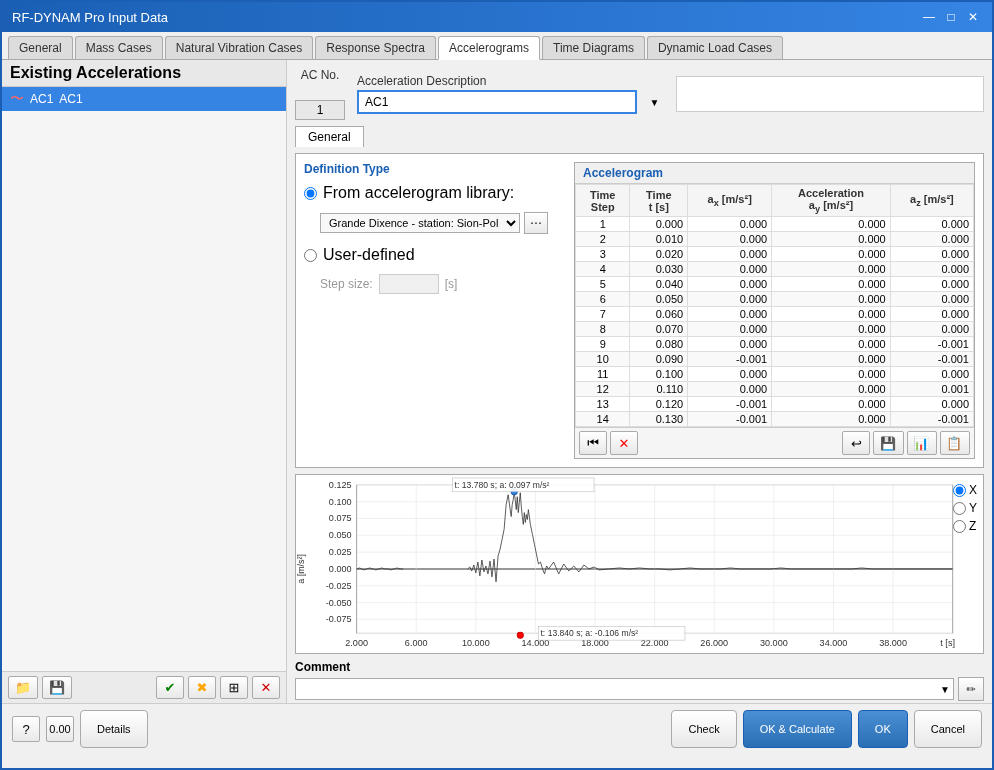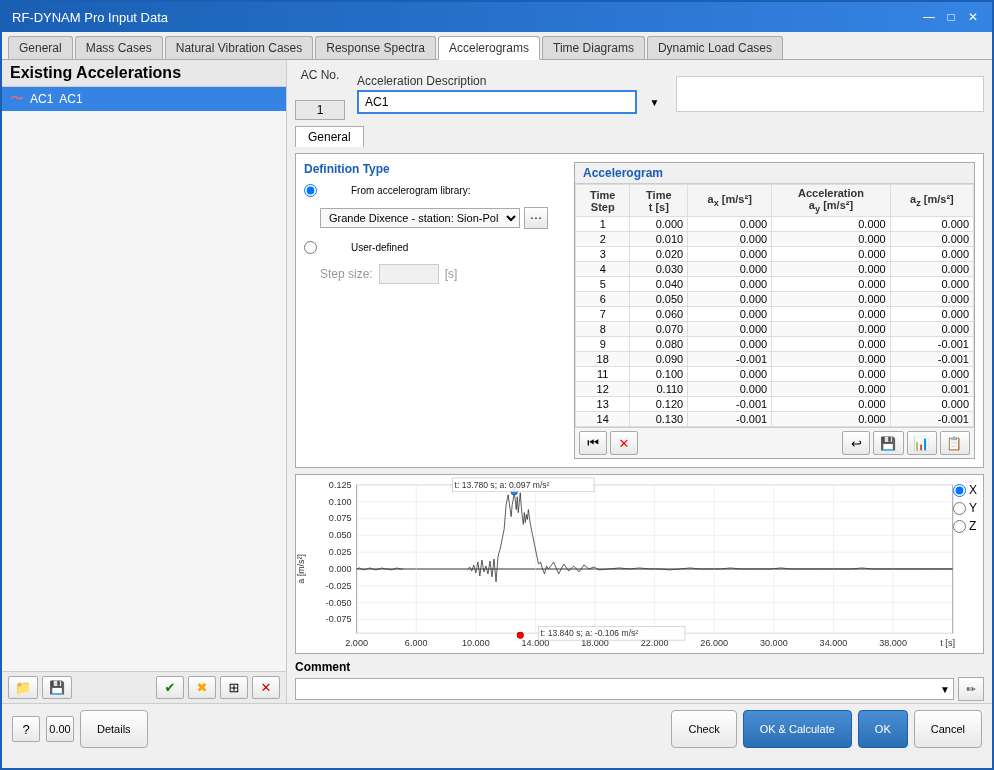--- a/index.html
+++ b/index.html
@@ -177,21 +177,21 @@
     }
     .def-type-title {
       font-size: 12px;
       color: #1a5fb4;
       font-weight: 600;
       margin-bottom: 8px;
     }
     .radio-group { display: flex; flex-direction: column; gap: 6px; }
     .radio-row { display: flex; align-items: center; gap: 6px; }
     .radio-row input[type=radio] { cursor: pointer; }
-    .radio-label { font-size: 10px; margin-left: 28px; }
+    .radio-label { font-size: 16px; }
     .library-row {
       display: flex; align-items: center; gap: 4px; margin-top: 4px; margin-left: 16px;
     }
     .library-select {
       width: 200px;
       border: 1px solid #aaa;
       padding: 2px 4px;
       font-size: 11px;
       background: #f8f8f8;
     }
@@ -485,21 +485,21 @@
                     <td>0.000</td>
                   </tr>
                   <tr>
                     <td>9</td>
                     <td>0.080</td>
                     <td>0.000</td>
                     <td>0.000</td>
                     <td>-0.001</td>
                   </tr>
                   <tr>
-                    <td>18</td>
+                    <td>10</td>
                     <td>0.090</td>
                     <td>-0.001</td>
                     <td>0.000</td>
                     <td>-0.001</td>
                   </tr>
                   <tr>
                     <td>11</td>
                     <td>0.100</td>
                     <td>0.000</td>
                     <td>0.000</td>

